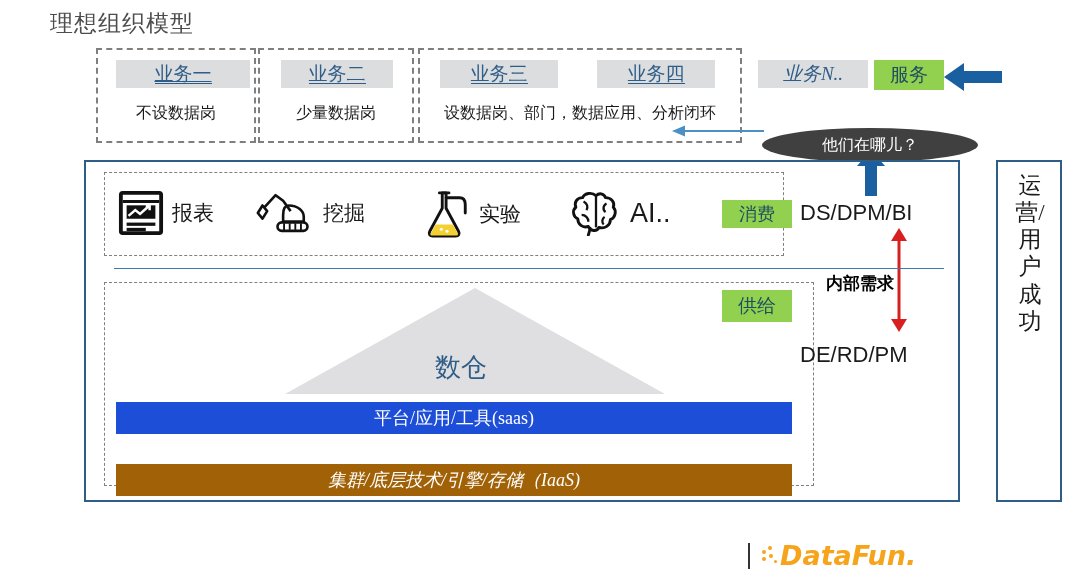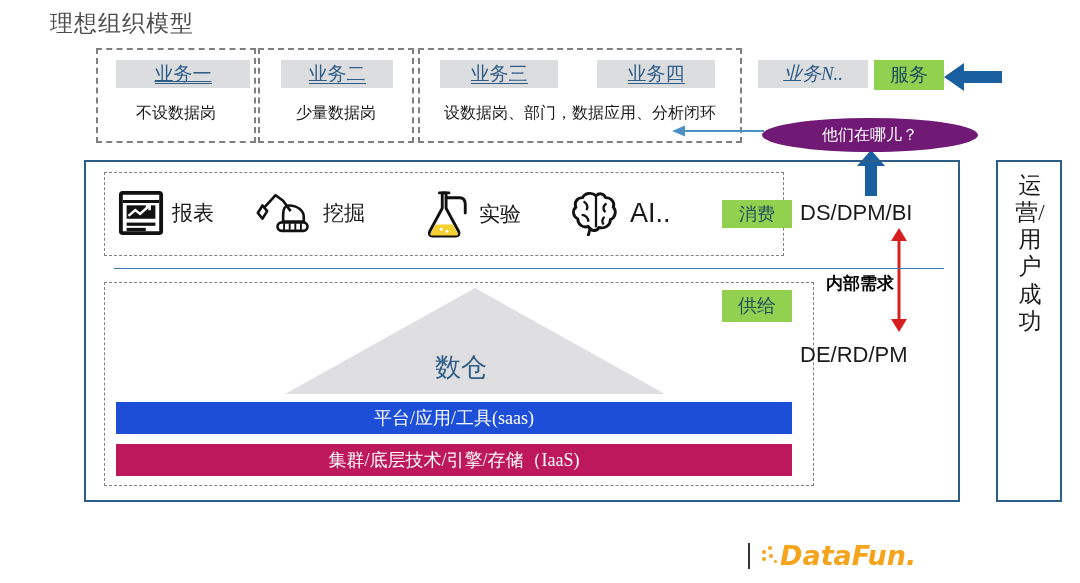--- a/index.html
+++ b/index.html
@@ -117,36 +117,36 @@
     left:435px;top:350px;font-size:26px;color:#2e5d88;
   }
 
   
   .stack-bar{
     position:absolute;left:116px;width:676px;height:32px;
     display:flex;align-items:center;justify-content:center;
     color:#fff;font-size:18px;
   }
   #bar-saas{top:402px;background:#1d4ed8;}
-  #bar-iaas{top:444px;background:#be185d;}
+  #bar-iaas{top:464px;background:#a16207;font-style:italic;}
 
   
   #right-box{
     left:996px;top:160px;width:66px;height:342px;
     border:2px solid #2e5d88;box-sizing:border-box;
   }
   #right-label{
     left:1012px;top:172px;width:36px;
     font-size:23px;color:#1a1a1a;line-height:1.18;text-align:center;
   }
 
   
   #callout{
-    left:762px;top:118px;width:216px;height:34px;
-    background:#701a75;border-radius:50%;
+    left:762px;top:128px;width:216px;height:34px;
+    background:#404040;border-radius:50%;
     display:flex;align-items:center;justify-content:center;
     color:#ffffff;font-size:16px;
   }
 
   
   svg.arrow{position:absolute;overflow:visible;}
   #arrow-to-service{left:940px;top:62px;}
   #arrow-up-callout{left:856px;top:150px;}
   #arrow-to-biz3{left:672px;top:124px;}
   #arrow-red{left:888px;top:228px;}

